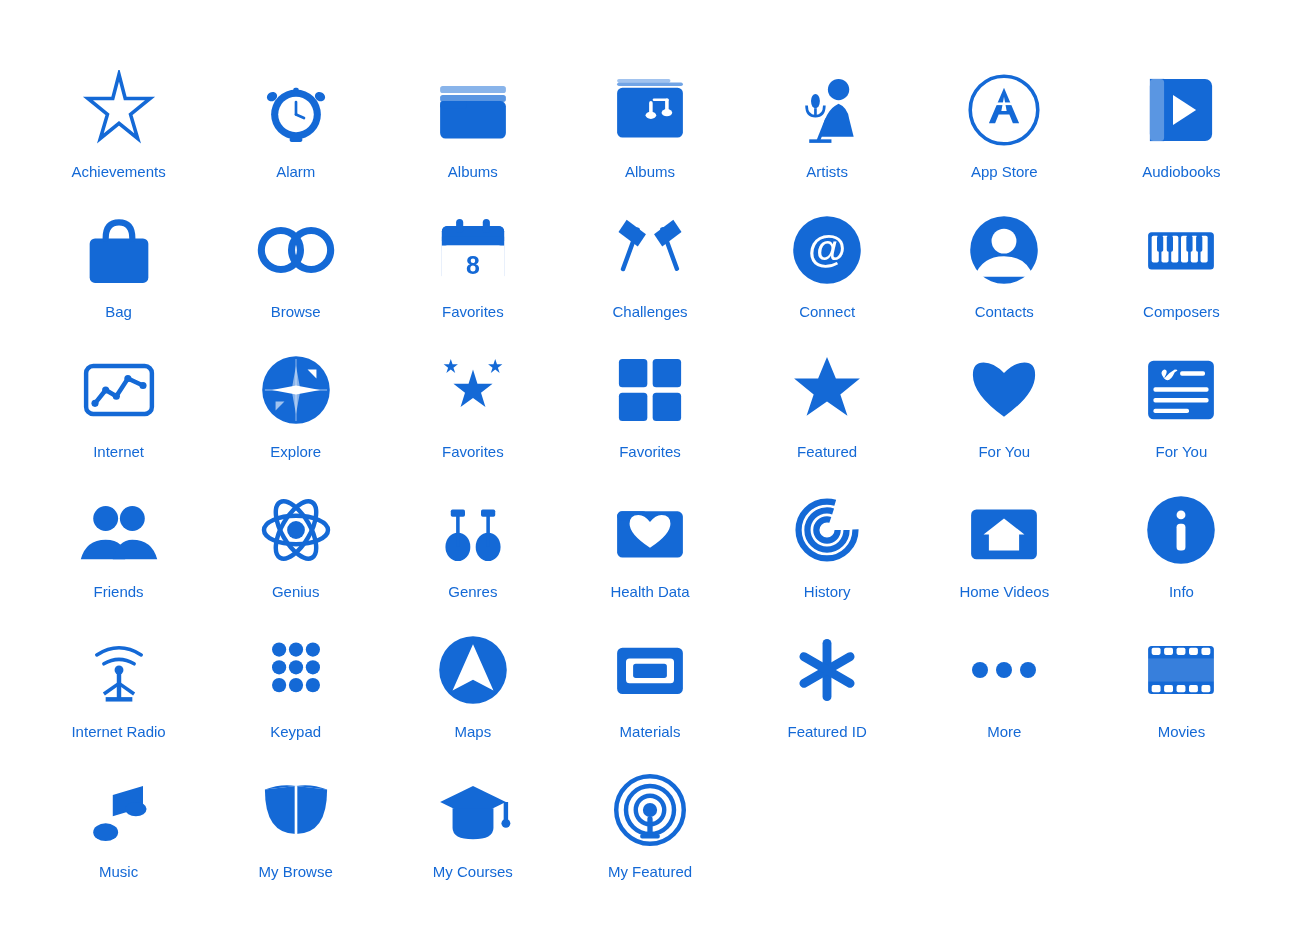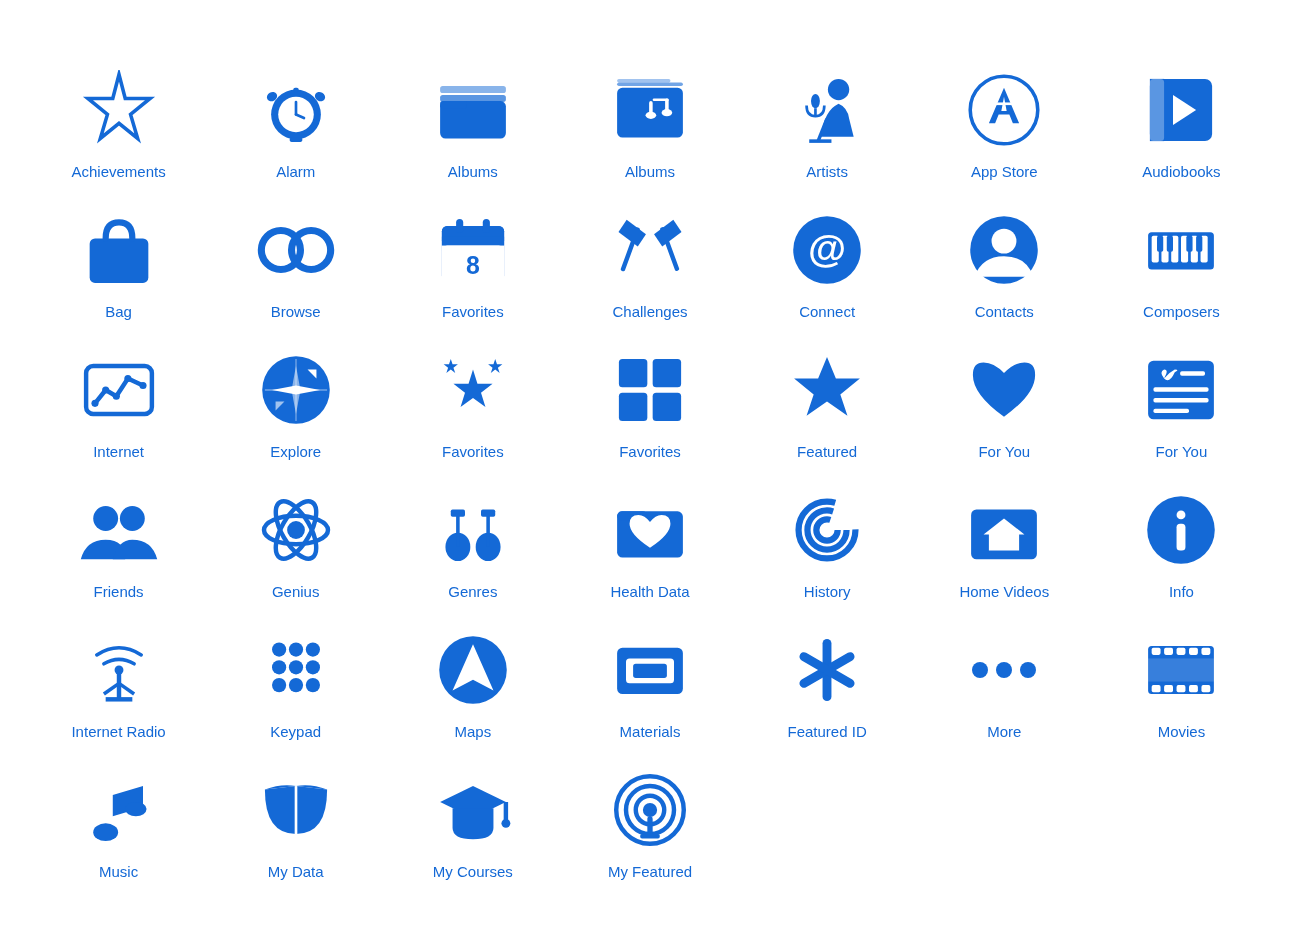--- a/index.html
+++ b/index.html
@@ -562,21 +562,21 @@
   <div class="icon-item">
     <div class="icon-svg">
       <svg viewBox="0 0 90 90" width="80" height="80">
 
         <path d="M10 22 Q10 72 45 72 Q80 72 80 22 L45 18 Z" fill="#1469d6"></path>
         <path d="M45 18 L45 72" stroke="white" stroke-width="3"></path>
         <path d="M10 22 Q28 15 45 18" fill="#1469d6"></path>
         <path d="M80 22 Q62 15 45 18" fill="#1469d6"></path>
       </svg>
     </div>
-    <span class="icon-label">My Data</span>
+    <span class="icon-label">My Browse</span>
   </div>
 
   <div class="icon-item">
     <div class="icon-svg">
       <svg viewBox="0 0 90 90" width="80" height="80">
 
         <polygon points="45,18 82,36 45,54 8,36" fill="#1469d6"></polygon>
         <path d="M22 43 L22 65 Q22 78 45 78 Q68 78 68 65 L68 43" fill="#1469d6"></path>
         <line x1="82" y1="36" x2="82" y2="58" stroke="#1469d6" stroke-width="5"></line>
         <circle cx="82" cy="60" r="5" fill="#1469d6"></circle>

